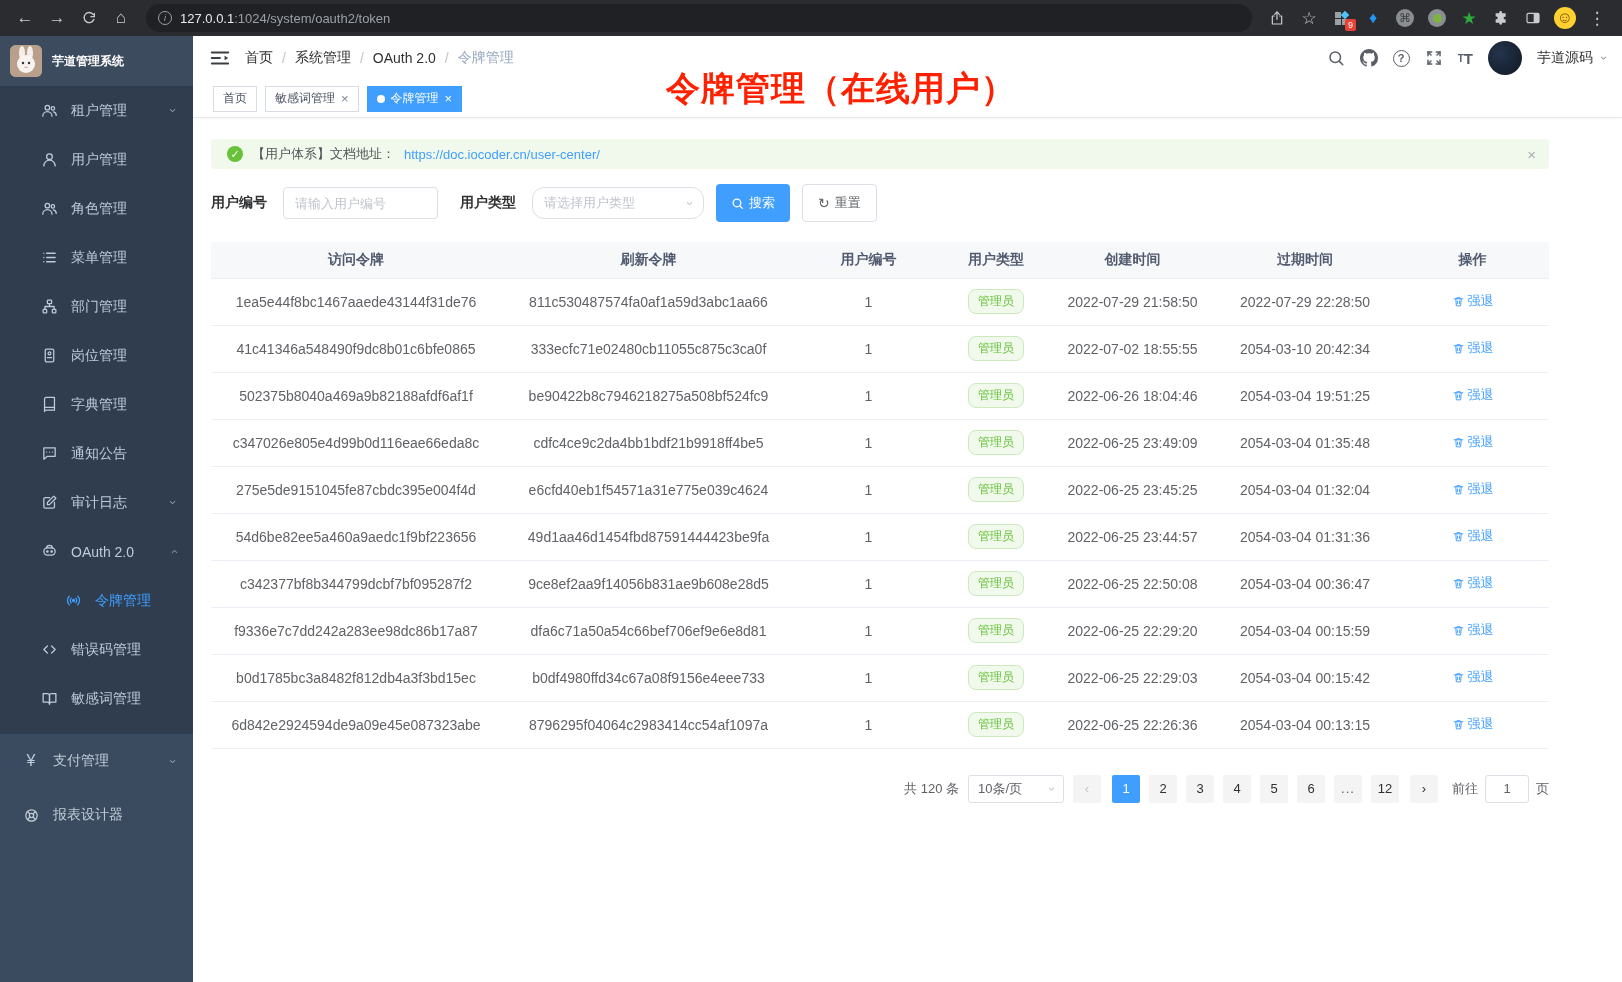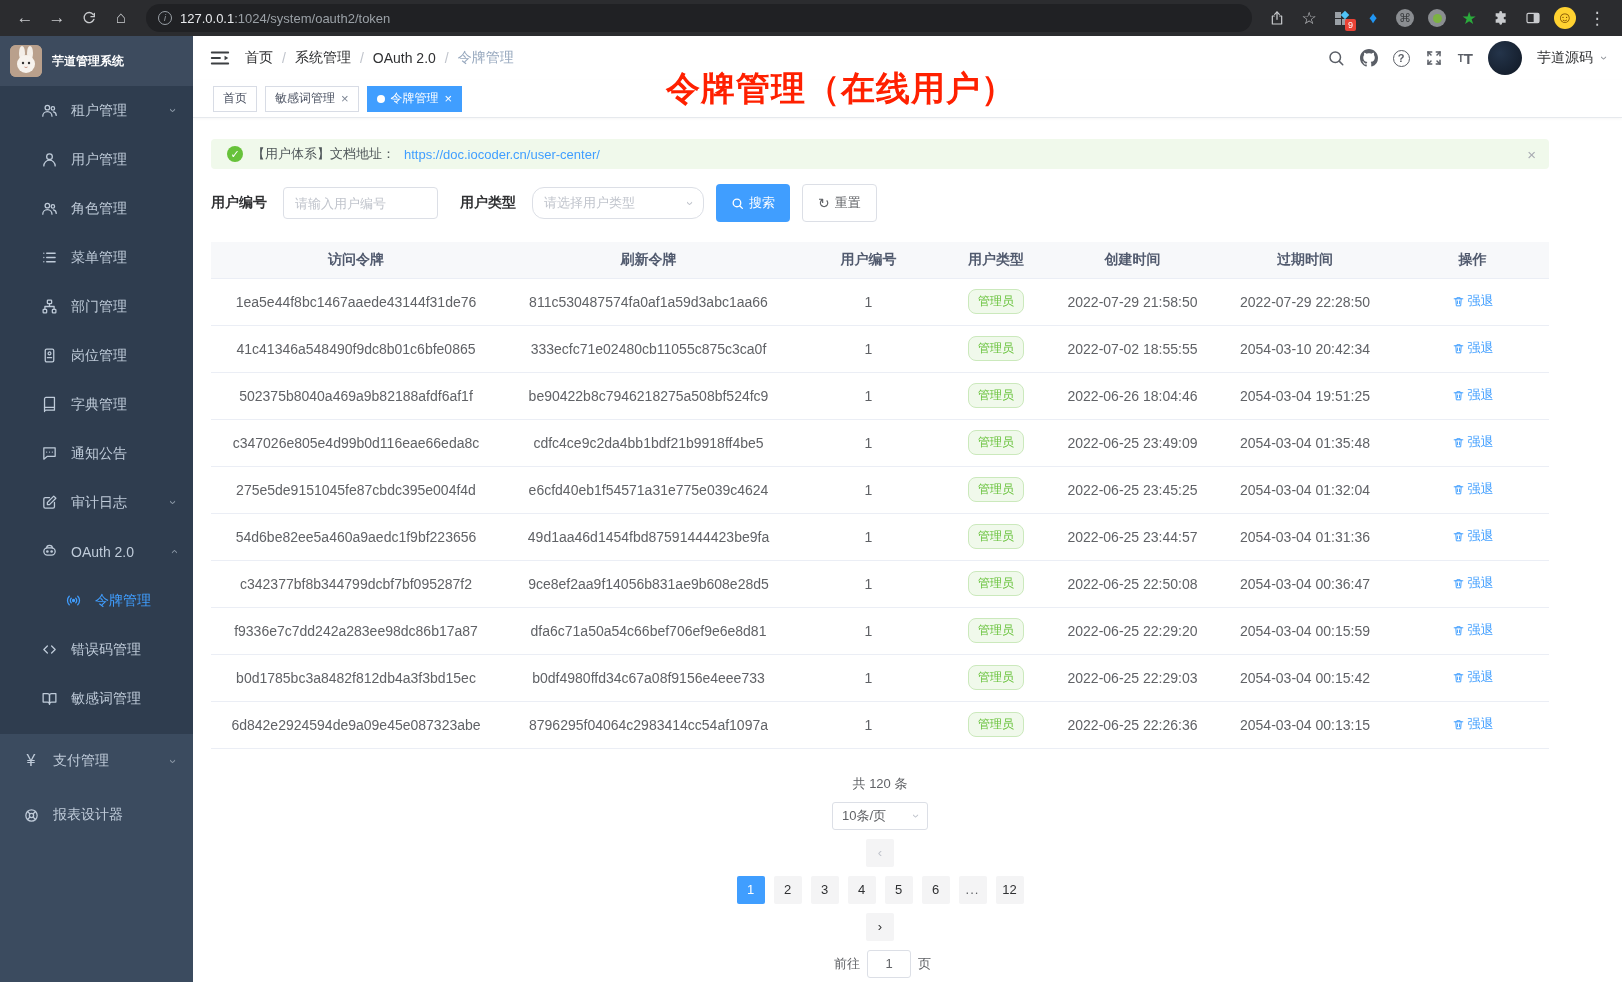--- a/index.html
+++ b/index.html
@@ -96,21 +96,21 @@
   .btn .icon { font-size:13px; }
   .refresh-g { font-size:14px; line-height:1; }
 
   table { width:1338px; border-collapse:collapse; table-layout:fixed; margin-top:20px; }
   thead th { height:36px; background:#f7f8fa; font-size:14px; color:#515a6e; font-weight:bold; text-align:center; border-bottom:1px solid #ebeef5; }
   tbody td { height:47px; font-size:14px; color:#606266; text-align:center; border-bottom:1px solid #ebeef5; white-space:nowrap; overflow:hidden; }
   .badge { display:inline-block; padding:4px 9px; font-size:12px; color:#67c23a; background:#f0f9eb; border:1px solid #cbe9bc; border-radius:8px; line-height:1.2; }
   .action { color:#409eff; font-size:13px; display:inline-flex; align-items:center; gap:3px; cursor:pointer; }
   .action svg { width:13px; height:13px; }
 
-  .pagination { margin-top:26px; display:flex; align-items:center; justify-content:flex-end; gap:9px; font-size:13px; color:#606266;flex-direction:column; }
+  .pagination { margin-top:26px; display:flex; align-items:center; justify-content:flex-end; gap:9px; font-size:13px; color:#606266; }
   .psize { width:96px; height:28px; border:1px solid #dcdfe6; border-radius:3px; display:flex; align-items:center; justify-content:space-between; padding:0 9px; cursor:pointer; }
   .psize .chevd { color:#c0c4cc; font-size:12px; transform:rotate(90deg); }
   .pages { display:flex; align-items:center; gap:9px; margin:0 2px; }
   .pbtn { min-width:28px; height:28px; background:#f4f4f5; border-radius:2px; display:flex; align-items:center; justify-content:center; font-size:13px; color:#303133; cursor:pointer; padding:0 4px; }
   .pbtn.disabled { color:#c0c4cc; cursor:default; }
   .pbtn.active { background:#409eff; color:#fff; }
   .pbtn.more { letter-spacing:1px; color:#606266; }
   .goto { display:flex; align-items:center; gap:7px; margin-left:5px; }
   .goto-input { width:44px; height:28px; border:1px solid #dcdfe6; border-radius:3px; text-align:center; font-size:13px; color:#606266; outline:none; font-family:inherit; }
 

